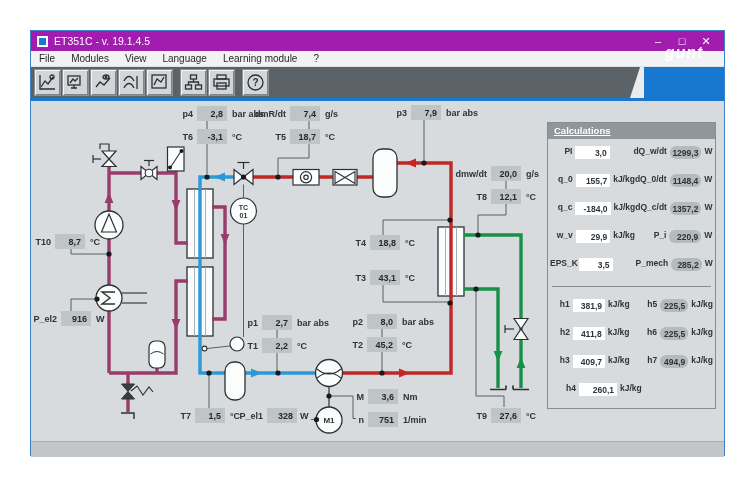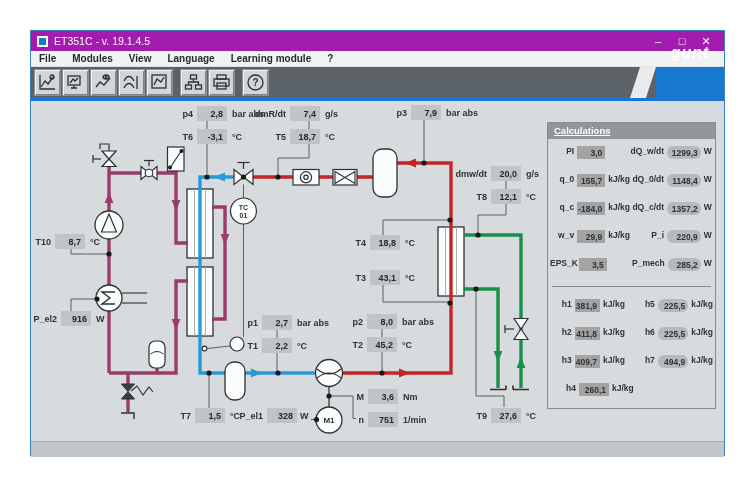--- a/index.html
+++ b/index.html
@@ -10,25 +10,25 @@
   
   .titlebar{height:20px;background:#a21caf;display:flex;align-items:center;
             padding:0 6px;color:#fff;font-size:10.5px;}
   .appicon{width:11px;height:11px;background:#fff;margin-right:6px;position:relative;}
   .appicon::after{content:"";position:absolute;left:2px;top:2px;width:7px;height:7px;background:#1878d0;}
   .wctrls{margin-left:auto;display:flex;}
   .wctrl{width:24px;text-align:center;font-size:11px;cursor:default;}
   
   .menubar{height:16px;background:#f1f2f3;display:flex;align-items:center;
            font-size:10px;color:#26292c;border-bottom:1px solid #e0e2e3;box-sizing:border-box;}
-  .menuitem{padding:0 8px;font-weight:bold;}
+  .menuitem{padding:0 8px;}
   
   .toolbar{height:31px;background:#5b6268;position:relative;}
   .tb-sliver{position:absolute;left:604px;top:0;width:16px;height:31px;background:#e9ebec;transform:skewX(-18deg);}
-  .tb-logo{position:absolute;right:0;top:0;width:68px;height:31px;background:#1878d0;color:#fff;
+  .tb-logo{position:absolute;right:0;top:0;width:80px;height:31px;background:#1878d0;color:#fff;
            display:flex;flex-direction:column;align-items:center;justify-content:center;line-height:1;gap:26px;}
   .logo-text{font-size:16px;font-weight:bold;font-style:italic;letter-spacing:1px;}
   .logo-rule{width:52px;height:2px;background:#fff;margin:1px 0 1px 0;}
   .logo-sub{font-size:5px;letter-spacing:2px;}
   .tb-buttons{position:absolute;left:3px;top:2px;display:flex;}
   .tbtn{width:27px;height:27px;background:#d3d6d8;border:1px solid #8b9196;box-sizing:border-box;
         box-shadow:inset 1px 1px 0 #f2f4f5, inset -1px -1px 0 #7e848a;
         display:flex;align-items:center;justify-content:center;margin-right:1px;}
   .tbgap{width:6px;}
   .tbtn svg{stroke:#2c3033;fill:none;stroke-width:1.3;}
@@ -45,21 +45,21 @@
   .mtxt{font-size:8px;font-weight:bold;fill:#2e3337;text-anchor:middle;}
   
   .calc{position:absolute;left:516px;top:21px;width:169px;height:287px;
         border:1px solid #878d92;background:#d8dbdd;box-sizing:border-box;}
   .calc-header{height:16px;background:#8f969c;color:#fff;font-size:9.5px;font-weight:bold;
                padding:2px 0 0 6px;box-sizing:border-box;text-decoration:underline;}
   .calc-body{padding:7px 2px 0 2px;}
   .crow{display:flex;align-items:flex-start;height:15px;margin-bottom:13px;
         font-size:8.5px;font-weight:bold;color:#2e3337;}
   .cl1{width:26px;text-align:right;margin-right:3px;white-space:nowrap;}
-  .cb{width:27px;background:#a3a3a3;text-align:right;padding:2px 3px 1px 0;box-sizing:content-box;}
+  .cb{width:27px;background:#ffffff;text-align:right;padding:2px 3px 1px 8px;box-sizing:content-box;}
   .cu1{width:24px;margin-left:3px;white-space:nowrap;}
   .cl2{width:36px;text-align:right;margin-right:3px;white-space:nowrap;}
   .cb2{width:33px;background:#b5babd;text-align:right;padding:2px 3px 1px 0;border-radius:6px;}
   .cu2{width:10px;margin-left:3px;}
   .calc-sep{border-top:1px solid #878d92;margin:0 2px 12px 2px;}
 </style>
 </head>
 <body>
 
 <div class="window">

